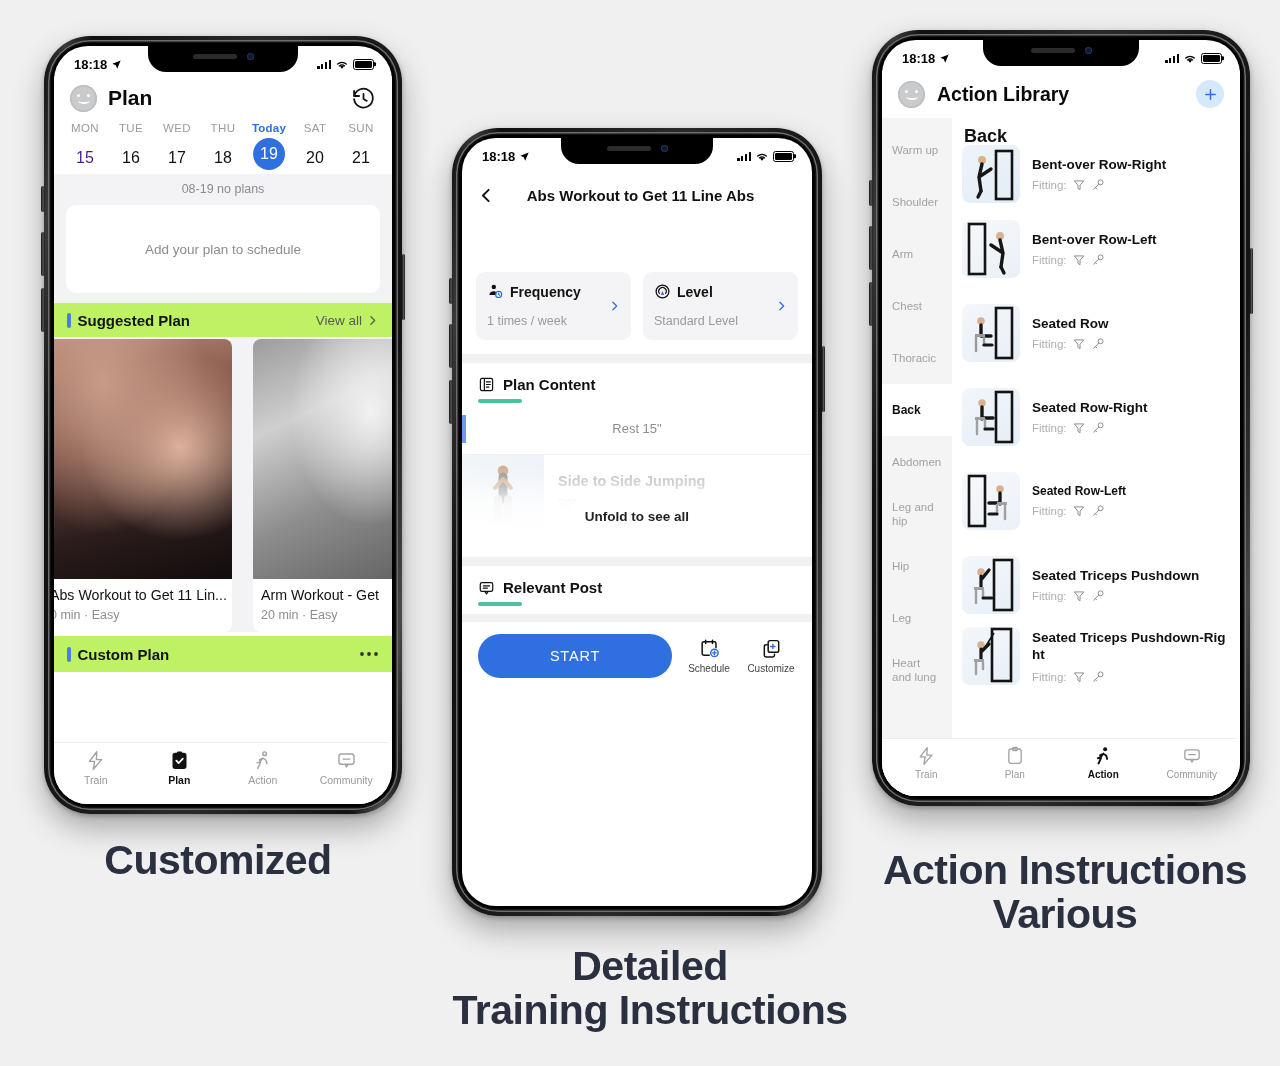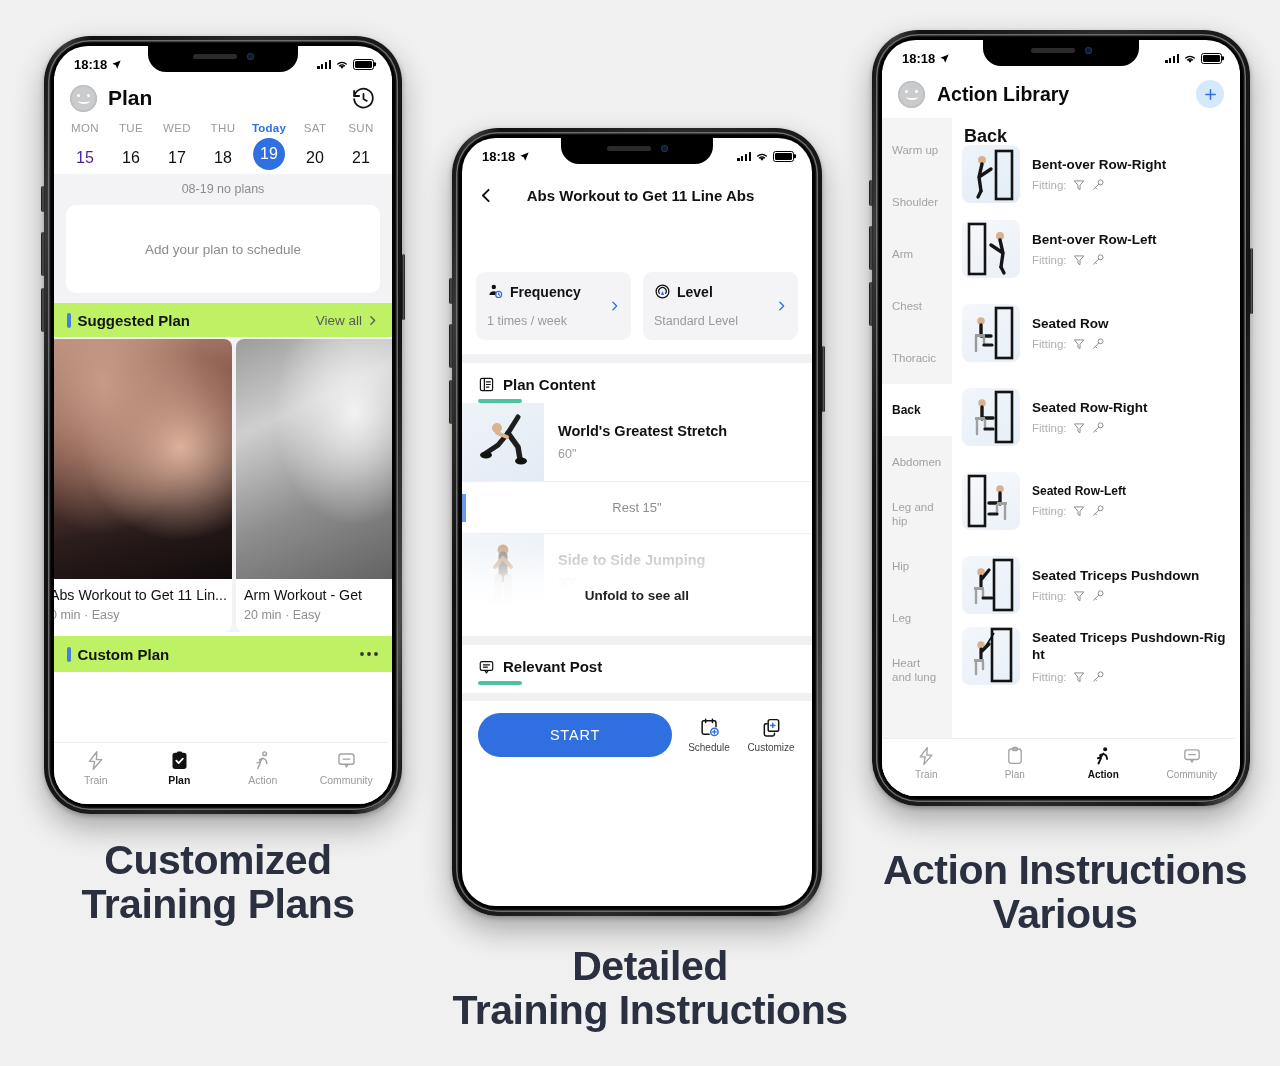--- a/index.html
+++ b/index.html
@@ -191,21 +191,21 @@
       <div class="sec-head" style="height:34px;padding:0 13px;">
         <span class="sec-bar" style="width:3.5px;height:15px;margin-right:7px;"></span>
         <span class="sec-title" style="font-size:15px;">Suggested Plan</span>
         <span style="flex:1"></span>
         <span style="font-size:13.5px;color:#5a5a5a;">View all</span>
         <svg width="13" height="13" viewBox="0 0 24 24" fill="none" stroke="#5a5a5a" stroke-width="2.4" style="margin-left:4px">
             <path d="M9 5l7 7-7 7" stroke-linecap="round" stroke-linejoin="round"></path>
           </svg>
       </div>
 
-      <div style="display:flex;gap:4px;padding:2px 0 0 0;margin-left:-12px;background:#f3f3f5;">
+      <div style="display:flex;gap:21px;padding:2px 0 0 0;margin-left:-12px;background:#f3f3f5;">
         <div style="width:190px;flex:none;background:#fff;border-radius:8px;overflow:hidden;">
           <div class="cardimg" style="height:240px;background:
                radial-gradient(ellipse at 32% 18%, #c79b88 0%, rgba(199,155,136,0) 55%),
                radial-gradient(ellipse at 72% 45%, #e0b49e 0%, rgba(224,180,158,0) 50%),
                linear-gradient(165deg,#b98c78 0%,#7c4f42 38%,#2b1d1c 72%,#120c0c 100%);"></div>
           <div style="padding:8px 0 10px 8px;">
             <div style="font-size:14.2px;color:#111;white-space:nowrap;overflow:hidden;">Abs Workout to Get 11 Lin...</div>
             <div style="font-size:12.5px;color:#8e8e8e;margin-top:5px;">0 min · Easy</div>
           </div>
         </div>
@@ -348,36 +348,20 @@
       <div style="padding:13px 16px 0;display:flex;align-items:center;gap:8px;">
         <svg width="17" height="17" viewBox="0 0 24 24" fill="none" stroke="#111" stroke-width="1.7">
             <rect x="3.4" y="3.4" width="17.2" height="17.2" rx="2.4"></rect>
             <path d="M9 3.8v16.4"></path>
             <path d="M11.8 8.4h5.6M11.8 12h5.6M11.8 15.6h3.6" stroke-linecap="round"></path>
           </svg>
         <span style="font-size:15px;font-weight:600;color:#111;">Plan Content</span>
       </div>
       <div style="width:44px;height:4px;border-radius:2px;background:#4cc2a0;margin:6px 0 0 16px;"></div>
 
-      <div style="display:flex;align-items:center;border-bottom:1px solid #f0f0f0;">
-        <div style="width:82px;height:78px;flex:none;background:linear-gradient(150deg,#eef3f8,#e3ebf4);position:relative;overflow:hidden;">
-          <svg viewBox="0 0 82 78" width="82" height="78">
-            <path d="M56 14 46 30l-10 12-12 8" stroke="#1d1d1d" stroke-width="5" fill="none" stroke-linecap="round"></path>
-            <path d="M46 30l10 14 2 12" stroke="#1d1d1d" stroke-width="5.5" fill="none" stroke-linecap="round"></path>
-            <circle cx="35" cy="25" r="5" fill="#d9b48f"></circle>
-            <path d="M35 30l10 4" stroke="#d9b48f" stroke-width="4" stroke-linecap="round"></path>
-            <ellipse cx="24" cy="52" rx="6" ry="3.5" fill="#111"></ellipse>
-              <ellipse cx="59" cy="58" rx="6" ry="3.5" fill="#111"></ellipse>
-          </svg>
-        </div>
-        <div style="padding-left:14px;">
-          <div style="font-size:14.5px;font-weight:600;color:#111;">World's Greatest Stretch</div>
-          <div style="font-size:12.5px;color:#9a9a9a;margin-top:8px;">60"</div>
-        </div>
-      </div>
 
       <div style="position:relative;height:52px;display:flex;align-items:center;justify-content:center;border-bottom:1px solid #f0f0f0;">
         <span style="position:absolute;left:0;top:12px;width:4px;height:28px;background:#6b9ae8;"></span>
         <span style="font-size:13px;color:#8d8d8d;">Rest 15"</span>
       </div>
 
       <div style="position:relative;height:102px;overflow:hidden;">
         <div style="display:flex;align-items:flex-start;">
           <div style="width:82px;height:78px;flex:none;background:linear-gradient(150deg,#f2f6fa,#e8eff7);position:relative;overflow:hidden;">
             <svg viewBox="0 0 82 78" width="82" height="78">
@@ -738,21 +722,20 @@
               <path d="M8.2 10.4h7.6" stroke-linecap="round"></path>
             </svg>
           <span class="tlabel" style="font-size:10px;">Community</span>
         </div>
       </div>
     </div>
   </div>
 
   <div class="caption" style="left:0; top:838px; width:436px; font-size:41px;">
     <div>Customized</div>
-    <div>Training Plans</div>
   </div>
 
   <div class="caption" style="left:410px; top:944px; width:480px; font-size:41px;">
     <div>Detailed</div>
     <div>Training Instructions</div>
   </div>
 
   <div class="caption" style="left:850px; top:848px; width:430px; font-size:41px;">
     <div>Action Instructions</div>
     <div>Various</div>

